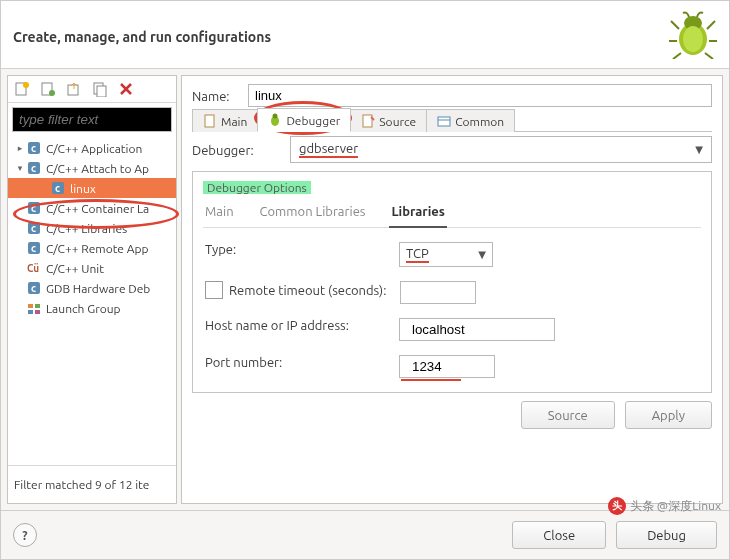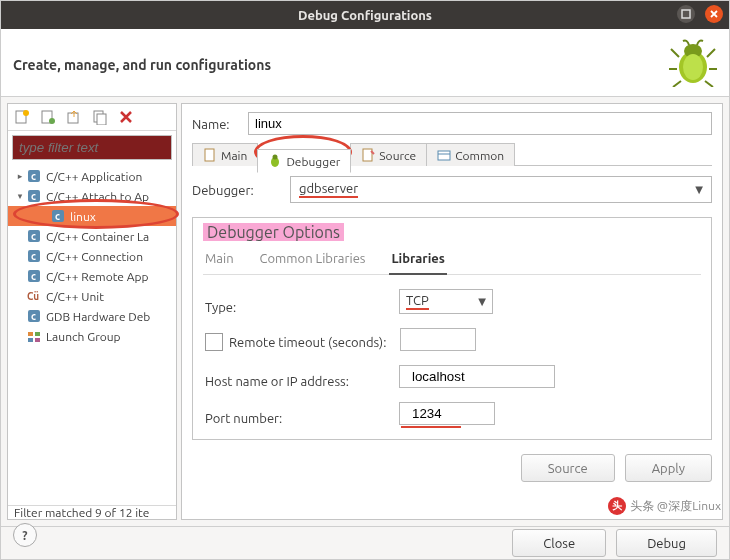--- a/index.html
+++ b/index.html
@@ -82,21 +82,21 @@
     align-items: center;
     gap: 10px;
     padding: 0 6px;
     border-bottom: 1px solid #d8d8d8;
   }
   .toolbar span { display:inline-flex; width:16px; height:16px; align-items:center; justify-content:center; }
   .filter-box {
     margin: 4px;
     padding: 4px 6px;
     border: 1px solid #c0c0c0;
-    background: #7f1d1d;
+    background: #000000;
     color: #999;
     font-style: italic;
   }
   .tree {
     flex: 1;
     overflow: hidden;
     font-size: 12px;
     padding-top: 2px;
   }
   .tree-item {
@@ -108,32 +108,31 @@
     overflow: hidden;
   }
   .tree-item.level1 { padding-left: 6px; }
   .tree-item.level2 { padding-left: 30px; }
   .tree-item.selected { background: #f07746; color: #fff; }
   .tree-icon { width: 16px; height:16px; display:inline-flex; align-items:center; justify-content:center; margin-right: 4px; flex-shrink:0; font-size:11px;}
   .tree-toggle { width:12px; text-align:center; color:#666; flex-shrink:0; font-size:9px;}
   .status-line {
     border-top: 1px solid #d8d8d8;
     font-size: 12px;
-    padding: 0 6px;
+    padding: 12px 6px;
     white-space: nowrap;
     overflow: hidden;
   }
   .right-panel {
     flex: 1;
     border: 1px solid #c4c4c4;
     background: #fff;
     padding: 8px 10px;
     display: flex;
     flex-direction: column;
-    gap: 6px;
     min-width: 0;
   }
   .name-row { display:flex; align-items:center; gap:8px; }
   .name-row label { width: 48px; }
   .name-row input {
     flex:1;
     padding: 3px 6px;
     border:1px solid #b8b8b8;
     background:#fff;
     font-size:13px;
@@ -153,54 +152,54 @@
     margin-right: -1px;
     display: flex;
     align-items: center;
     gap: 4px;
     position: relative;
     top: 1px;
   }
   .tab.active {
     background: #fff;
     border-bottom: 1px solid #fff;
-    top: 8px;
+    top: 1px;
     z-index: 2;
   }
   .debugger-row { display:flex; align-items:center; gap:8px; padding: 4px 0;}
   .debugger-row label { width: 90px; }
   .combo {
     flex:1;
     border:1px solid #b8b8b8;
     padding: 4px 8px;
     display:flex;
     justify-content:space-between;
     align-items:center;
     background:#fff;
     position: relative;
   }
   .underline-red { border-bottom: 2px solid #d43; display:inline-block; padding-bottom:1px;}
   .group {
     border: 1px solid #c4c4c4;
     padding: 8px 10px 12px 10px;
     margin-top: 4px;
   }
-  .group-title { margin-top:-16px; background:#f9a8d4; display:inline-block; padding:0 4px; color:#555; font-size:16px;}
+  .group-title { margin-top:-16px; background:#86efac; display:inline-block; padding:0 4px; color:#555; font-size:12px;}
   .subtabs {
     display:flex;
     gap: 22px;
     border-bottom: 1px solid #ddd;
     padding: 4px 0 0 0;
     font-size: 13px;
     color: #888;
   }
   .subtab { padding: 6px 2px 8px 2px; }
   .subtab.active { color:#333; font-weight:bold; border-bottom:2px solid #555; margin-bottom:-1px;}
   .conn-body { padding: 14px 2px 2px 2px; display:flex; flex-direction:column; gap:14px;}
-  .field-row { display:flex; align-items:flex-end; gap:14px; }
+  .field-row { display:flex; align-items:flex-start; gap:14px; }
   .field-row label { width: 180px; }
   .small-combo {
     border:1px solid #b8b8b8;
     padding: 3px 6px;
     width: 80px;
     display:flex;
     justify-content:space-between;
     align-items:center;
     background:#fff;
   }
@@ -215,21 +214,21 @@
   .btn {
     border:1px solid #bdbdbd;
     background: linear-gradient(#fdfdfd,#ececec);
     padding: 6px 26px;
     border-radius: 3px;
     color:#777;
     font-size:13px;
   }
   .bottom-bar {
     border-top:1px solid #cfcfcf;
-    padding: 2px 12px;
+    padding: 10px 12px;
     display:flex;
     justify-content:flex-end;
     gap:10px;
     background:#f6f5f4;
   }
   .bottom-bar .btn { color:#333; padding:6px 30px;}
   .help-icon {
     position:absolute;
     left:12px;
     bottom:12px;
@@ -259,35 +258,20 @@
   .watermark .av {
     width:18px;height:18px;border-radius:50%;background:#d33;color:#fff;
     display:flex;align-items:center;justify-content:center;font-size:10px;font-weight:bold;
   }
 </style>
 </head>
 <body>
 
 <div class="window">
 
-  <div class="titlebar">
-    <span>Debug Configurations</span>
-    <div class="win-btns">
-      <div class="win-btn win-max">
-        <svg width="10" height="10" viewBox="0 0 10 10">
-            <rect x="1" y="1" width="8" height="8" fill="none" stroke="#ddd" stroke-width="1.5"></rect>
-          </svg>
-      </div>
-      <div class="win-btn win-close">
-        <svg width="10" height="10" viewBox="0 0 10 10">
-            <path d="M2 2 L8 8 M8 2 L2 8" stroke="#fff" stroke-width="1.8"></path>
-          </svg>
-      </div>
-    </div>
-  </div>
 
   <div class="subtitle">
     <span>Create, manage, and run configurations</span>
     <span class="bug-icon">
       <svg viewBox="0 0 48 48">
         <ellipse cx="24" cy="28" rx="14" ry="16" fill="#a3c626"></ellipse>
         <ellipse cx="24" cy="12" rx="9" ry="7" fill="#7a9a1c"></ellipse>
         <path d="M10 18 L2 10 M38 18 L46 10 M8 30 L0 30 M40 30 L48 30 M12 42 L4 48 M36 42 L44 48" stroke="#6a851a" stroke-width="2" fill="none"></path>
         <path d="M20 6 Q18 0 14 2 M28 6 Q30 0 34 2" stroke="#6a851a" stroke-width="2" fill="none"></path>
         <ellipse cx="24" cy="28" rx="10" ry="13" fill="#bde04a"></ellipse>
@@ -372,21 +356,21 @@
             <span>C/C++ Container La</span>
           </div>
           <div class="tree-item level1">
             <span class="tree-toggle"></span>
             <span class="tree-icon">
               <svg width="14" height="14">
                 <rect x="1" y="1" width="12" height="12" rx="2" fill="#5b8bb0"></rect>
                 <text x="4" y="11" font-size="10" fill="#fff" font-weight="bold">c</text>
               </svg>
             </span>
-            <span>C/C++ Connection</span>
+            <span>C/C++ Libraries</span>
           </div>
           <div class="tree-item level1">
             <span class="tree-toggle"></span>
             <span class="tree-icon">
               <svg width="14" height="14">
                 <rect x="1" y="1" width="12" height="12" rx="2" fill="#5b8bb0"></rect>
                 <text x="4" y="11" font-size="10" fill="#fff" font-weight="bold">c</text>
               </svg>
             </span>
             <span>C/C++ Remote App</span>

